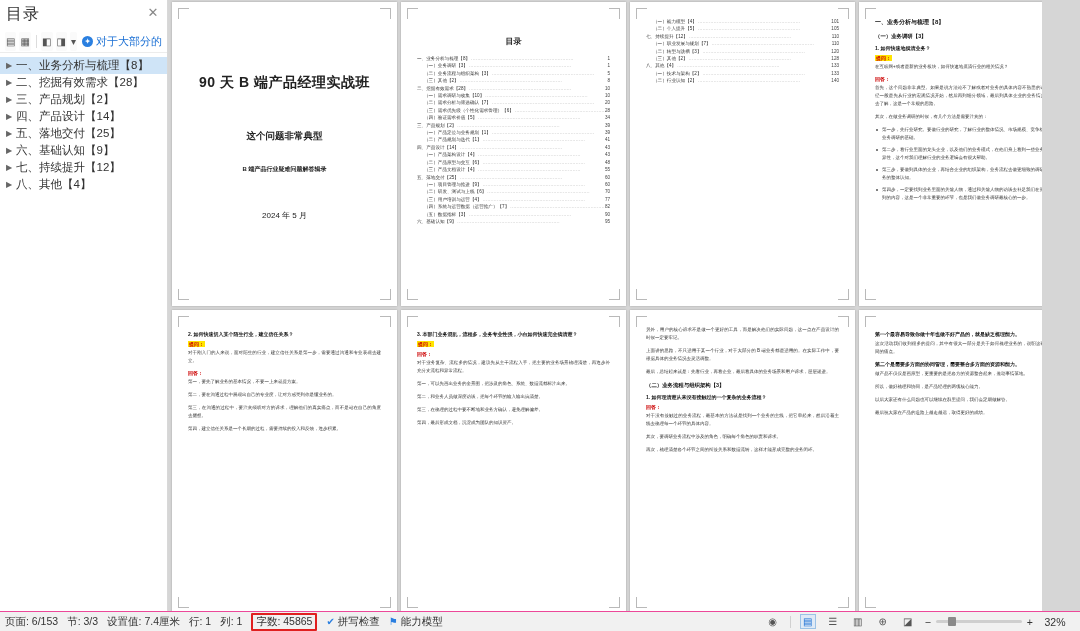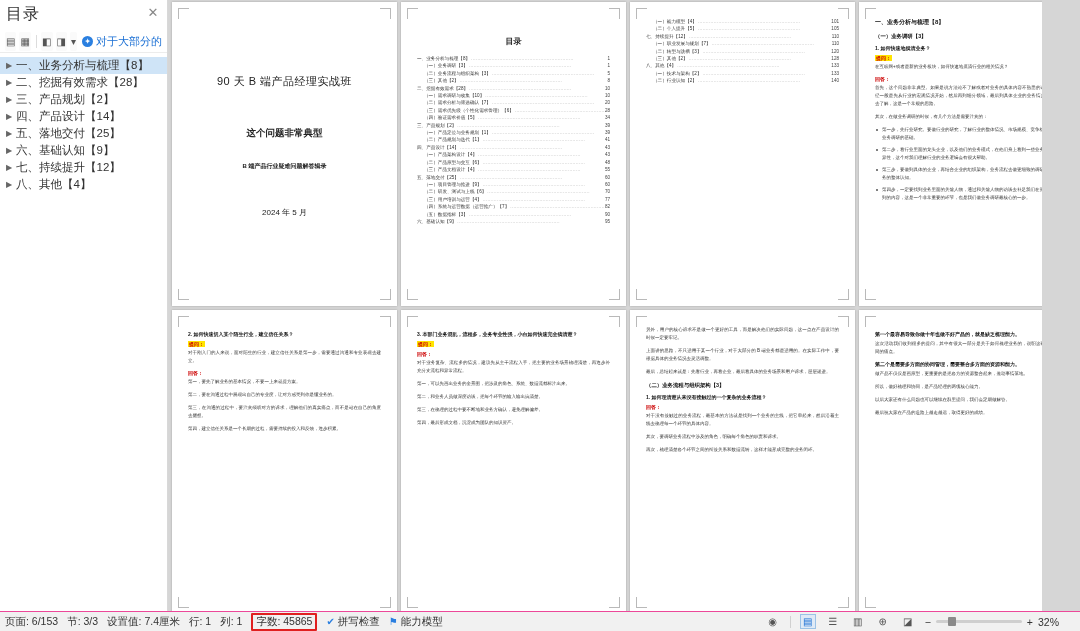--- a/index.html
+++ b/index.html
@@ -73,21 +73,21 @@
   }
   .crop{position:absolute;width:10px;height:10px;border:1px solid #b9b9b9;}
   .crop.tl{left:6px;top:6px;border-right:none;border-bottom:none;}
   .crop.tr{right:6px;top:6px;border-left:none;border-bottom:none;}
   .crop.bl{left:6px;bottom:6px;border-right:none;border-top:none;}
   .crop.br{right:6px;bottom:6px;border-left:none;border-top:none;}
 
   .pbody{position:absolute;left:16px;right:16px;top:16px;bottom:16px;overflow:hidden;}
 
   
-  .cover-t1{margin-top:56px;text-align:center;font-size:11px;font-weight:normal;letter-spacing:.5px;}
+  .cover-t1{margin-top:56px;text-align:center;font-size:14px;font-weight:bold;letter-spacing:.5px;}
   .cover-t2{margin-top:38px;text-align:center;font-size:9.5px;font-weight:bold;}
   .cover-t3{margin-top:22px;text-align:center;font-size:6px;font-weight:bold;}
   .cover-t4{margin-top:36px;text-align:center;font-size:8px;}
 
   
   .toc-h{text-align:center;font-size:8px;font-weight:bold;margin:18px 0 8px 0;}
   .toc-line{
     display:flex;align-items:baseline;font-size:4.6px;color:#333;
     line-height:7.4px;white-space:nowrap;overflow:hidden;
   }
@@ -121,21 +121,21 @@
   }
   .sb-ck{display:flex;align-items:center;gap:3px;}
   .ck-ic{color:#2a7fe0;font-size:10px;}
   .sb-right{margin-left:auto;display:flex;align-items:center;gap:9px;padding-right:8px;}
   .vw{width:14px;height:13px;display:flex;align-items:center;justify-content:center;
       border:1px solid transparent;color:#555;font-size:10px;cursor:pointer;}
   .vw.act{background:#dfeaf6;border-color:#9cc2e6;color:#1a6fd4;}
   .zoomline{display:flex;align-items:center;gap:5px;}
   .zbar{position:relative;width:86px;height:3px;background:#cfcfcf;border-radius:2px;}
   .zknob{position:absolute;left:12px;top:-3px;width:8px;height:9px;background:#8a8a8a;border-radius:1px;}
-  .zpct{width:34px;text-align:left;color:#333;}
+  .zpct{width:34px;text-align:center;color:#333;}
   .vsep{width:1px;height:12px;background:#d0d0d0;}
 </style>
 </head>
 <body>
 
 <div class="app">
 
   <div class="sidebar">
     <div class="sb-head">
       <div class="sb-title">目录</div>

